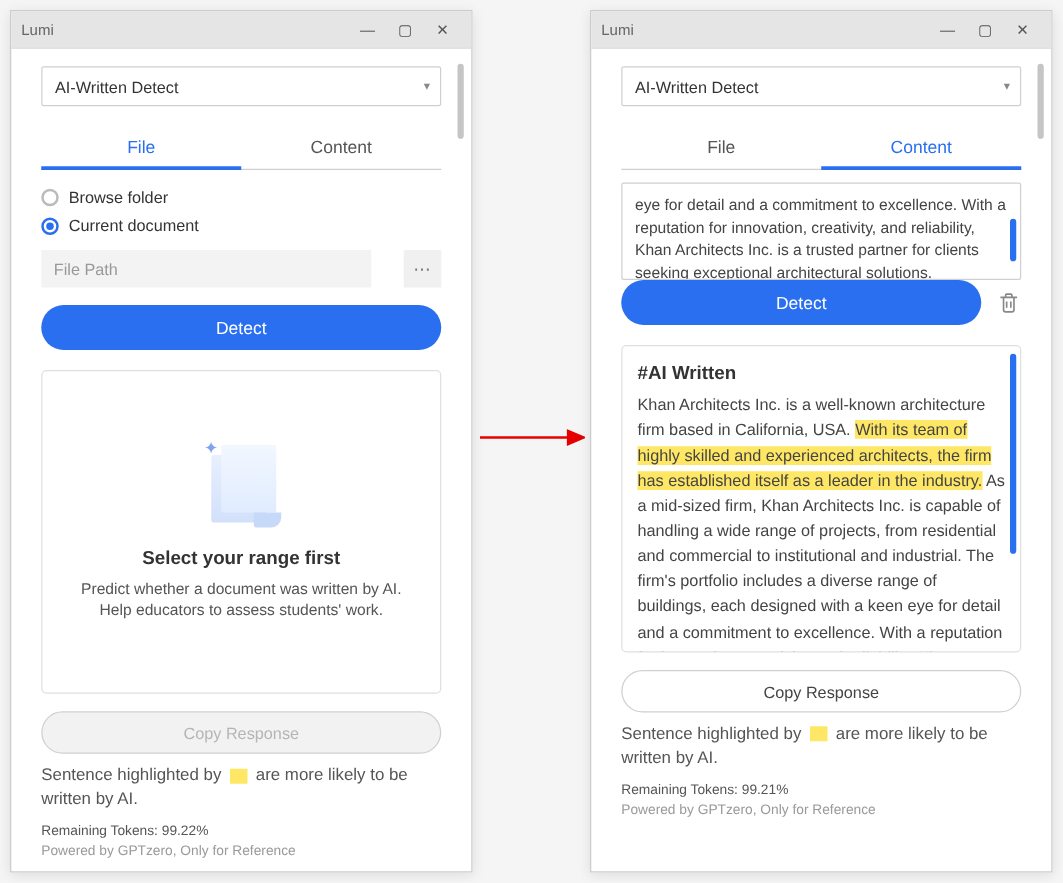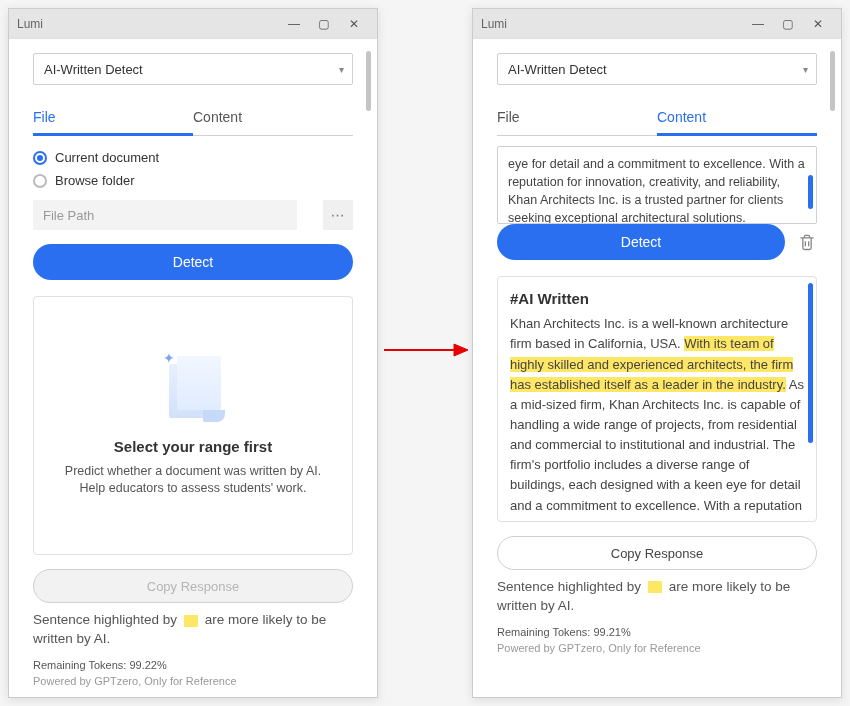--- a/index.html
+++ b/index.html
@@ -73,20 +73,21 @@
     color: #888;
     font-size: 10px;
   }
   .tabs {
     display: flex;
     border-bottom: 1px solid #d0d0d0;
     margin-bottom: 10px;
   }
   .tab {
     flex: 1;
+    text-align: center;
     padding: 8px 0;
     font-size: 14px;
     font-weight: 500;
     color: #555;
     cursor: pointer;
   }
   .tab.active {
     color: #2a6ff0;
     border-bottom: 3px solid #2a6ff0;
     margin-bottom: -1px;
@@ -318,28 +319,28 @@
     <div class="scroll-indicator-outer"></div>
     <div class="dropdown">
       <span>AI-Written Detect</span>
       <span class="chev">▾</span>
     </div>
     <div class="tabs">
       <div class="tab active">File</div>
       <div class="tab">Content</div>
     </div>
     <div class="radio-row">
+      <span class="radio off"></span>
+      <span>Browse folder</span>
+    </div>
+    <div class="radio-row">
       <span class="radio">
           <span class="dot"></span>
         </span>
       <span>Current document</span>
-    </div>
-    <div class="radio-row">
-      <span class="radio off"></span>
-      <span>Browse folder</span>
     </div>
     <div class="file-path-row">
       <div class="file-path">
         <span>File Path</span>
       </div>
       <div class="file-path-btn">⋯</div>
     </div>
     <div class="detect-row">
       <button class="detect-btn">Detect</button>
     </div>

